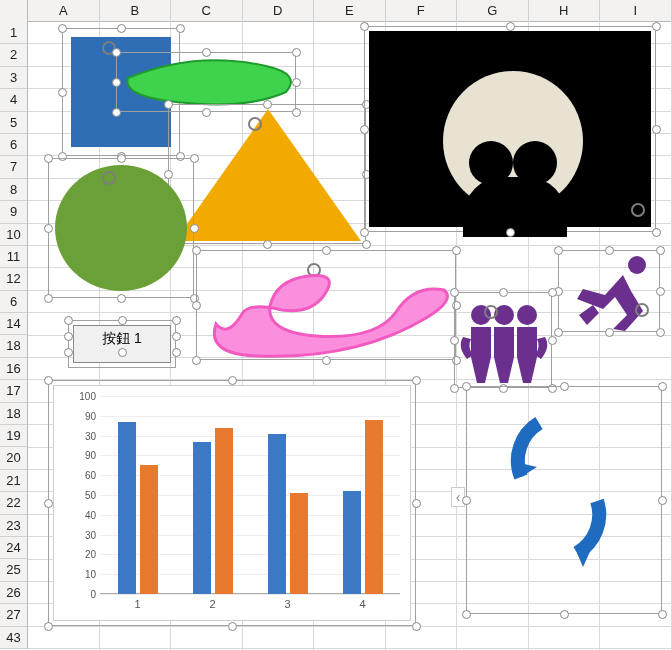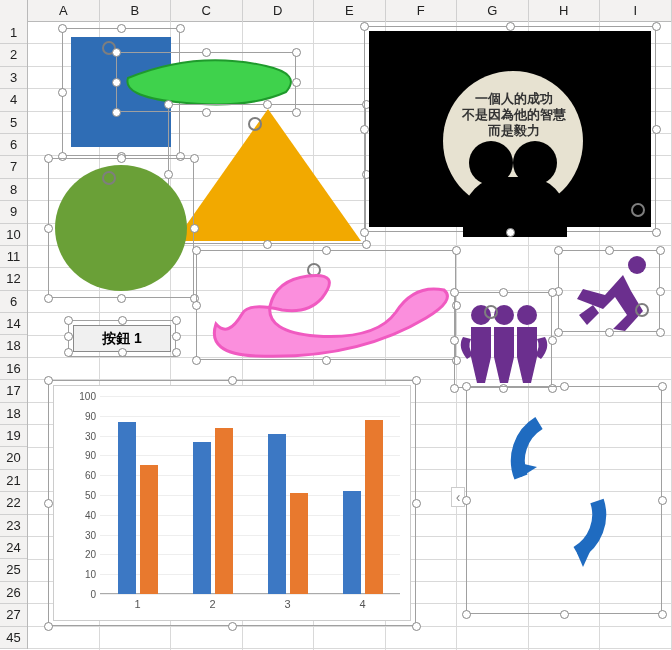--- a/index.html
+++ b/index.html
@@ -147,21 +147,21 @@
       <div class="row-h">18</div>
       <div class="row-h">19</div>
       <div class="row-h">20</div>
       <div class="row-h">21</div>
       <div class="row-h">22</div>
       <div class="row-h">23</div>
       <div class="row-h">24</div>
       <div class="row-h">25</div>
       <div class="row-h">26</div>
       <div class="row-h">27</div>
-      <div class="row-h">45</div>
+      <div class="row-h">43</div>
     </div>
   <div class="cells">
       <div class="vline" style="left: 70.5px;"></div>
       <div class="vline" style="left: 142px;"></div>
       <div class="vline" style="left: 213.5px;"></div>
       <div class="vline" style="left: 285px;"></div>
       <div class="vline" style="left: 356.5px;"></div>
       <div class="vline" style="left: 428px;"></div>
       <div class="vline" style="left: 499.5px;"></div>
       <div class="vline" style="left: 571px;"></div>
@@ -248,42 +248,37 @@
       <div class="handle" style="left: 68px; top: -5px;"></div>
       <div class="handle" style="left: 141px; top: -5px;"></div>
       <div class="handle" style="left: -5px; top: 65px;"></div>
       <div class="handle" style="left: 141px; top: 65px;"></div>
       <div class="handle" style="left: -5px; top: 135px;"></div>
       <div class="handle" style="left: 68px; top: 135px;"></div>
       <div class="handle" style="left: 141px; top: 135px;"></div>
       <div class="rotate-handle" style="left: 53px; top: 12px;"></div>
     </div>
 
-  <div class="sel" style="left:40px; top:298px; width:108px; height:37px;font-weight:bold;">
+  <div class="sel" style="left:40px; top:298px; width:108px; height:48px;">
     <div class="btn-box" style="left:4px; top:4px; right:4px; bottom:4px;">
       <span>按鈕 1</span>
     </div>
   <div class="handle" style="left: -5px; top: -5px;"></div>
       <div class="handle" style="left: 49px; top: -5px;"></div>
       <div class="handle" style="left: 103px; top: -5px;"></div>
       <div class="handle" style="left: -5px; top: 11px;"></div>
       <div class="handle" style="left: 103px; top: 11px;"></div>
       <div class="handle" style="left: -5px; top: 27px;"></div>
       <div class="handle" style="left: 49px; top: 27px;"></div>
       <div class="handle" style="left: 103px; top: 27px;"></div>
     </div>
 
   <div class="sel" style="left:336px; top:4px; width:292px; height:206px;">
     <div class="moon-img" style="left:4px; top:4px; right:4px; bottom:4px;">
       <div class="moon-disc" style="left:74px; top:40px; width:140px; height:140px;"></div>
-      <div class="moon-text" style="left:80px; top:60px;">
-        <div>一個人的成功</div>
-        <div>不是因為他的智慧</div>
-        <div>而是毅力</div>
-      </div>
 
       <div class="silhouette" style="left:100px; top:110px; width:44px; height:44px;"></div>
       <div class="silhouette" style="left:144px; top:110px; width:44px; height:44px;"></div>
       <div class="silhouette" style="left:94px; top:146px; width:104px; height:60px; border-radius:40px 40px 0 0;"></div>
     </div>
   <div class="handle" style="left: -5px; top: -5px;"></div>
       <div class="handle" style="left: 141px; top: -5px;"></div>
       <div class="handle" style="left: 287px; top: -5px;"></div>
       <div class="handle" style="left: -5px; top: 98px;"></div>
       <div class="handle" style="left: 287px; top: 98px;"></div>

